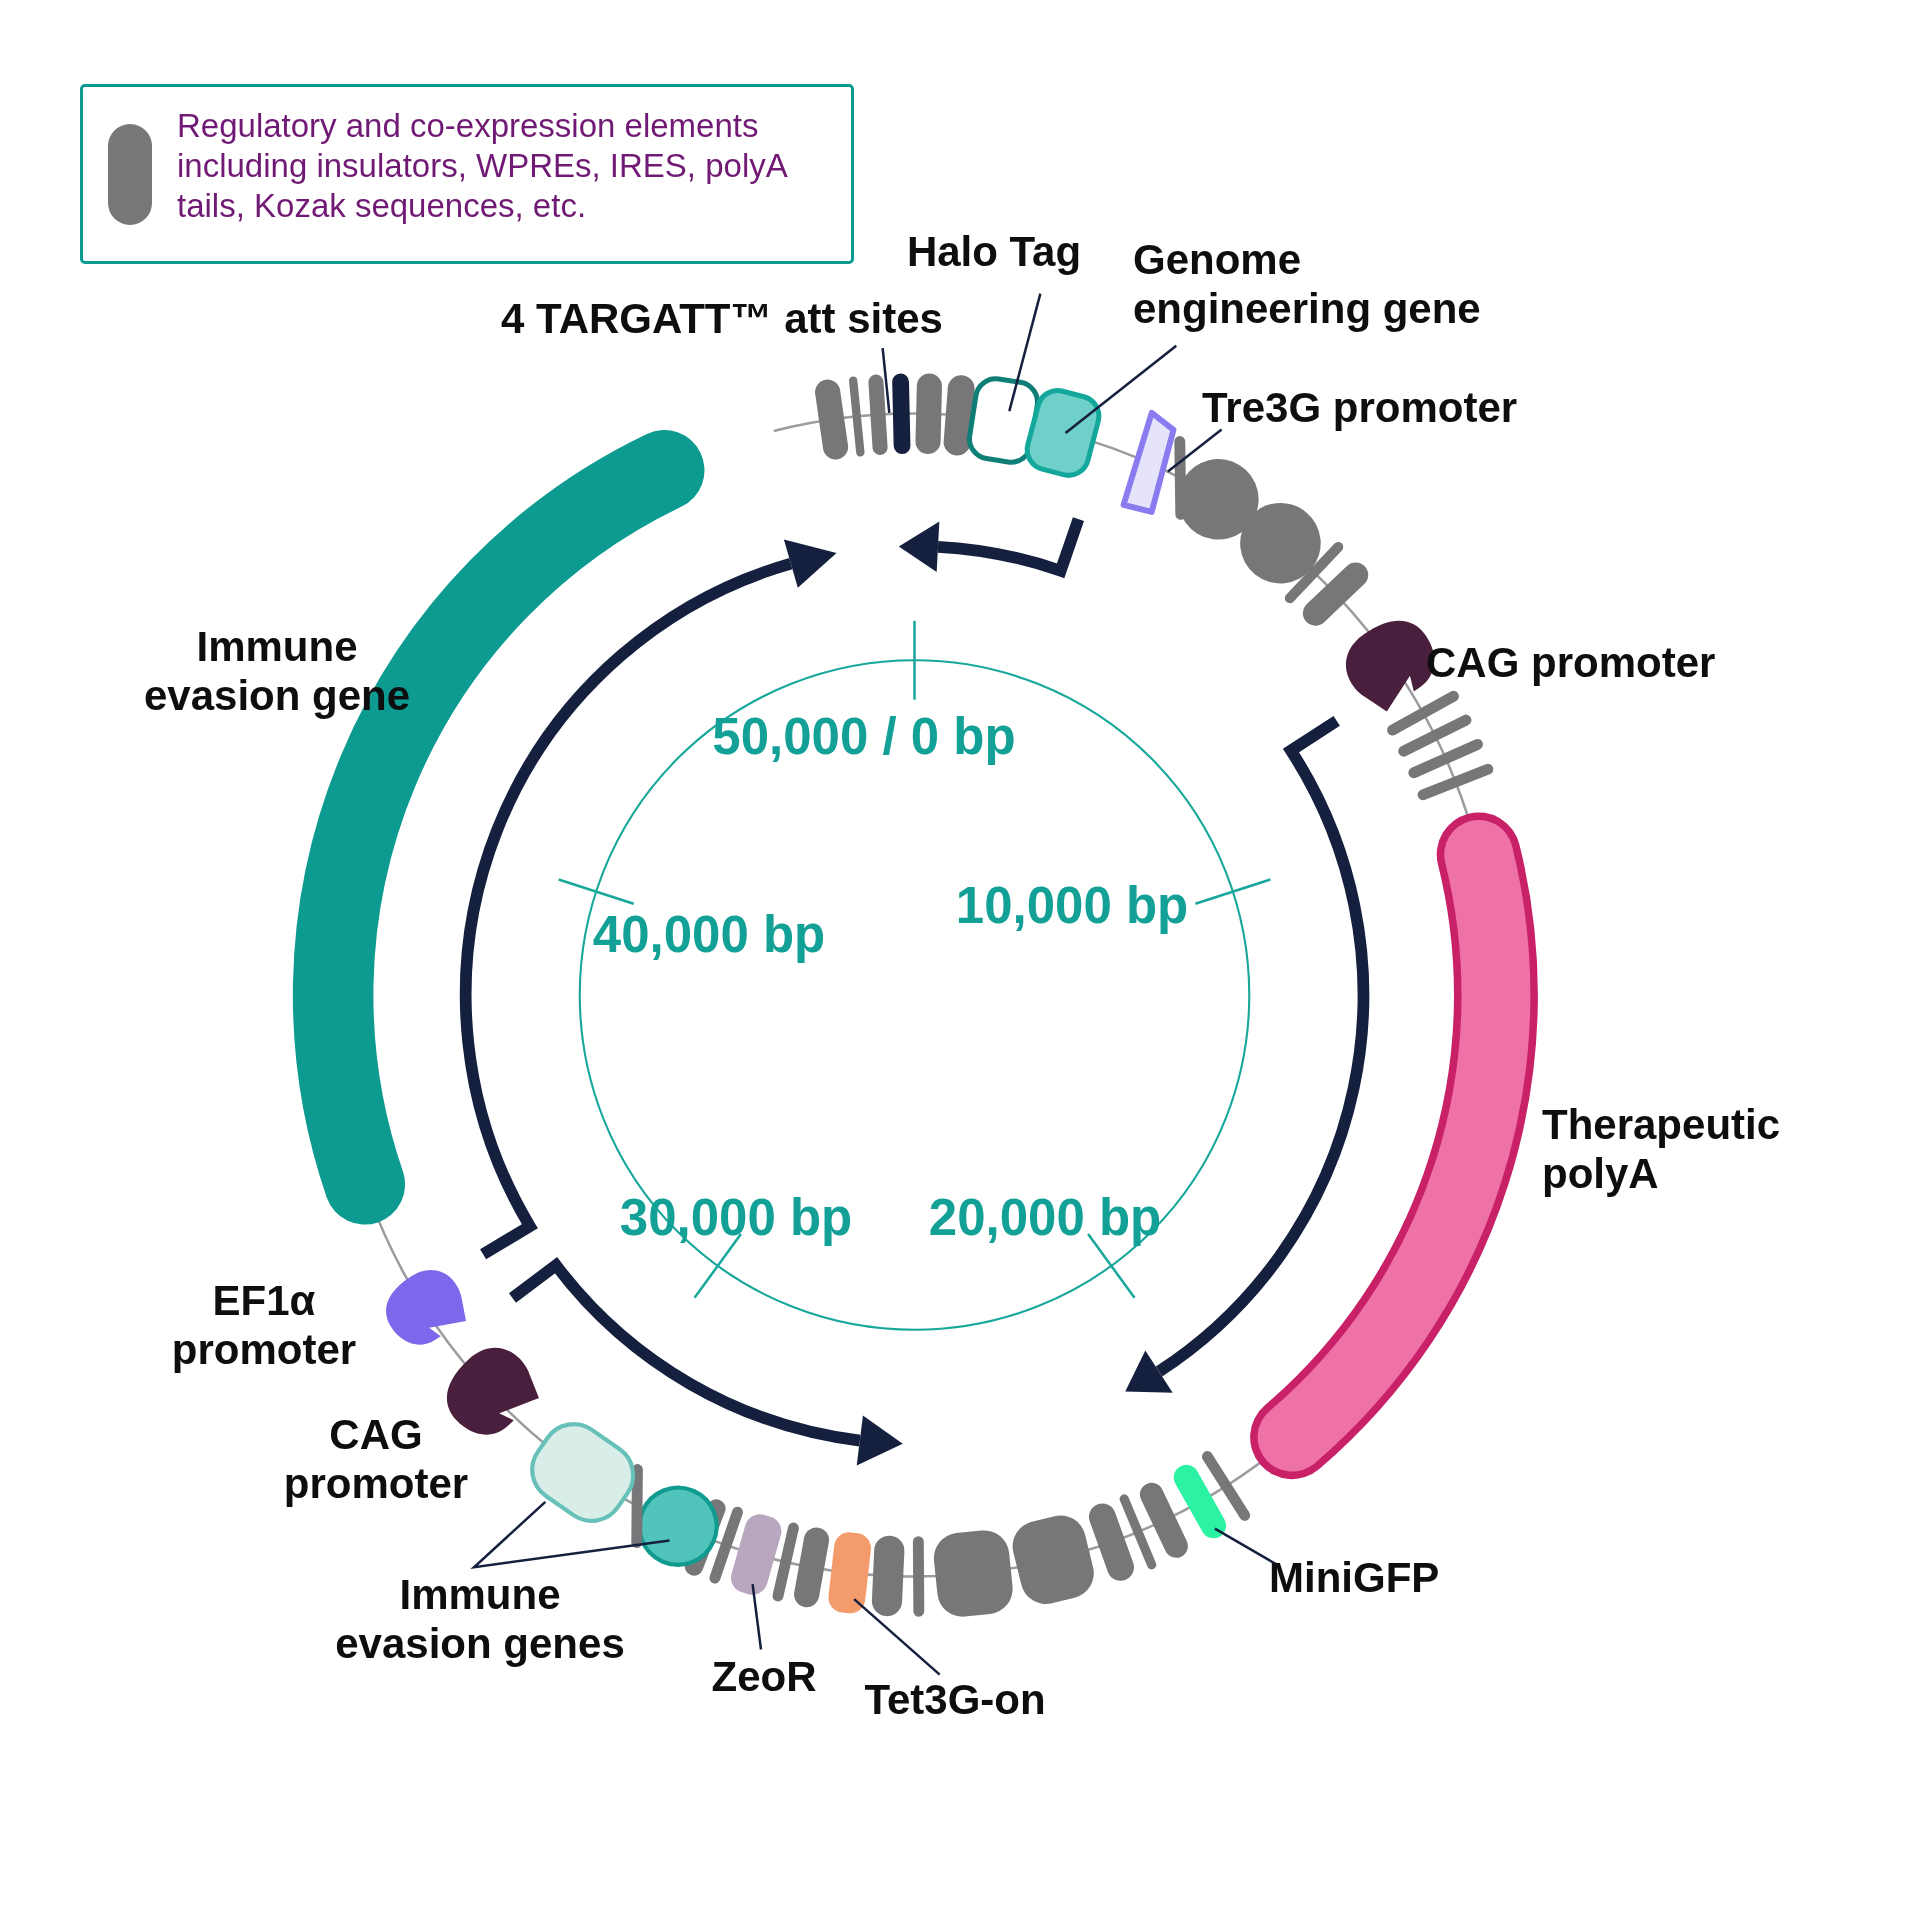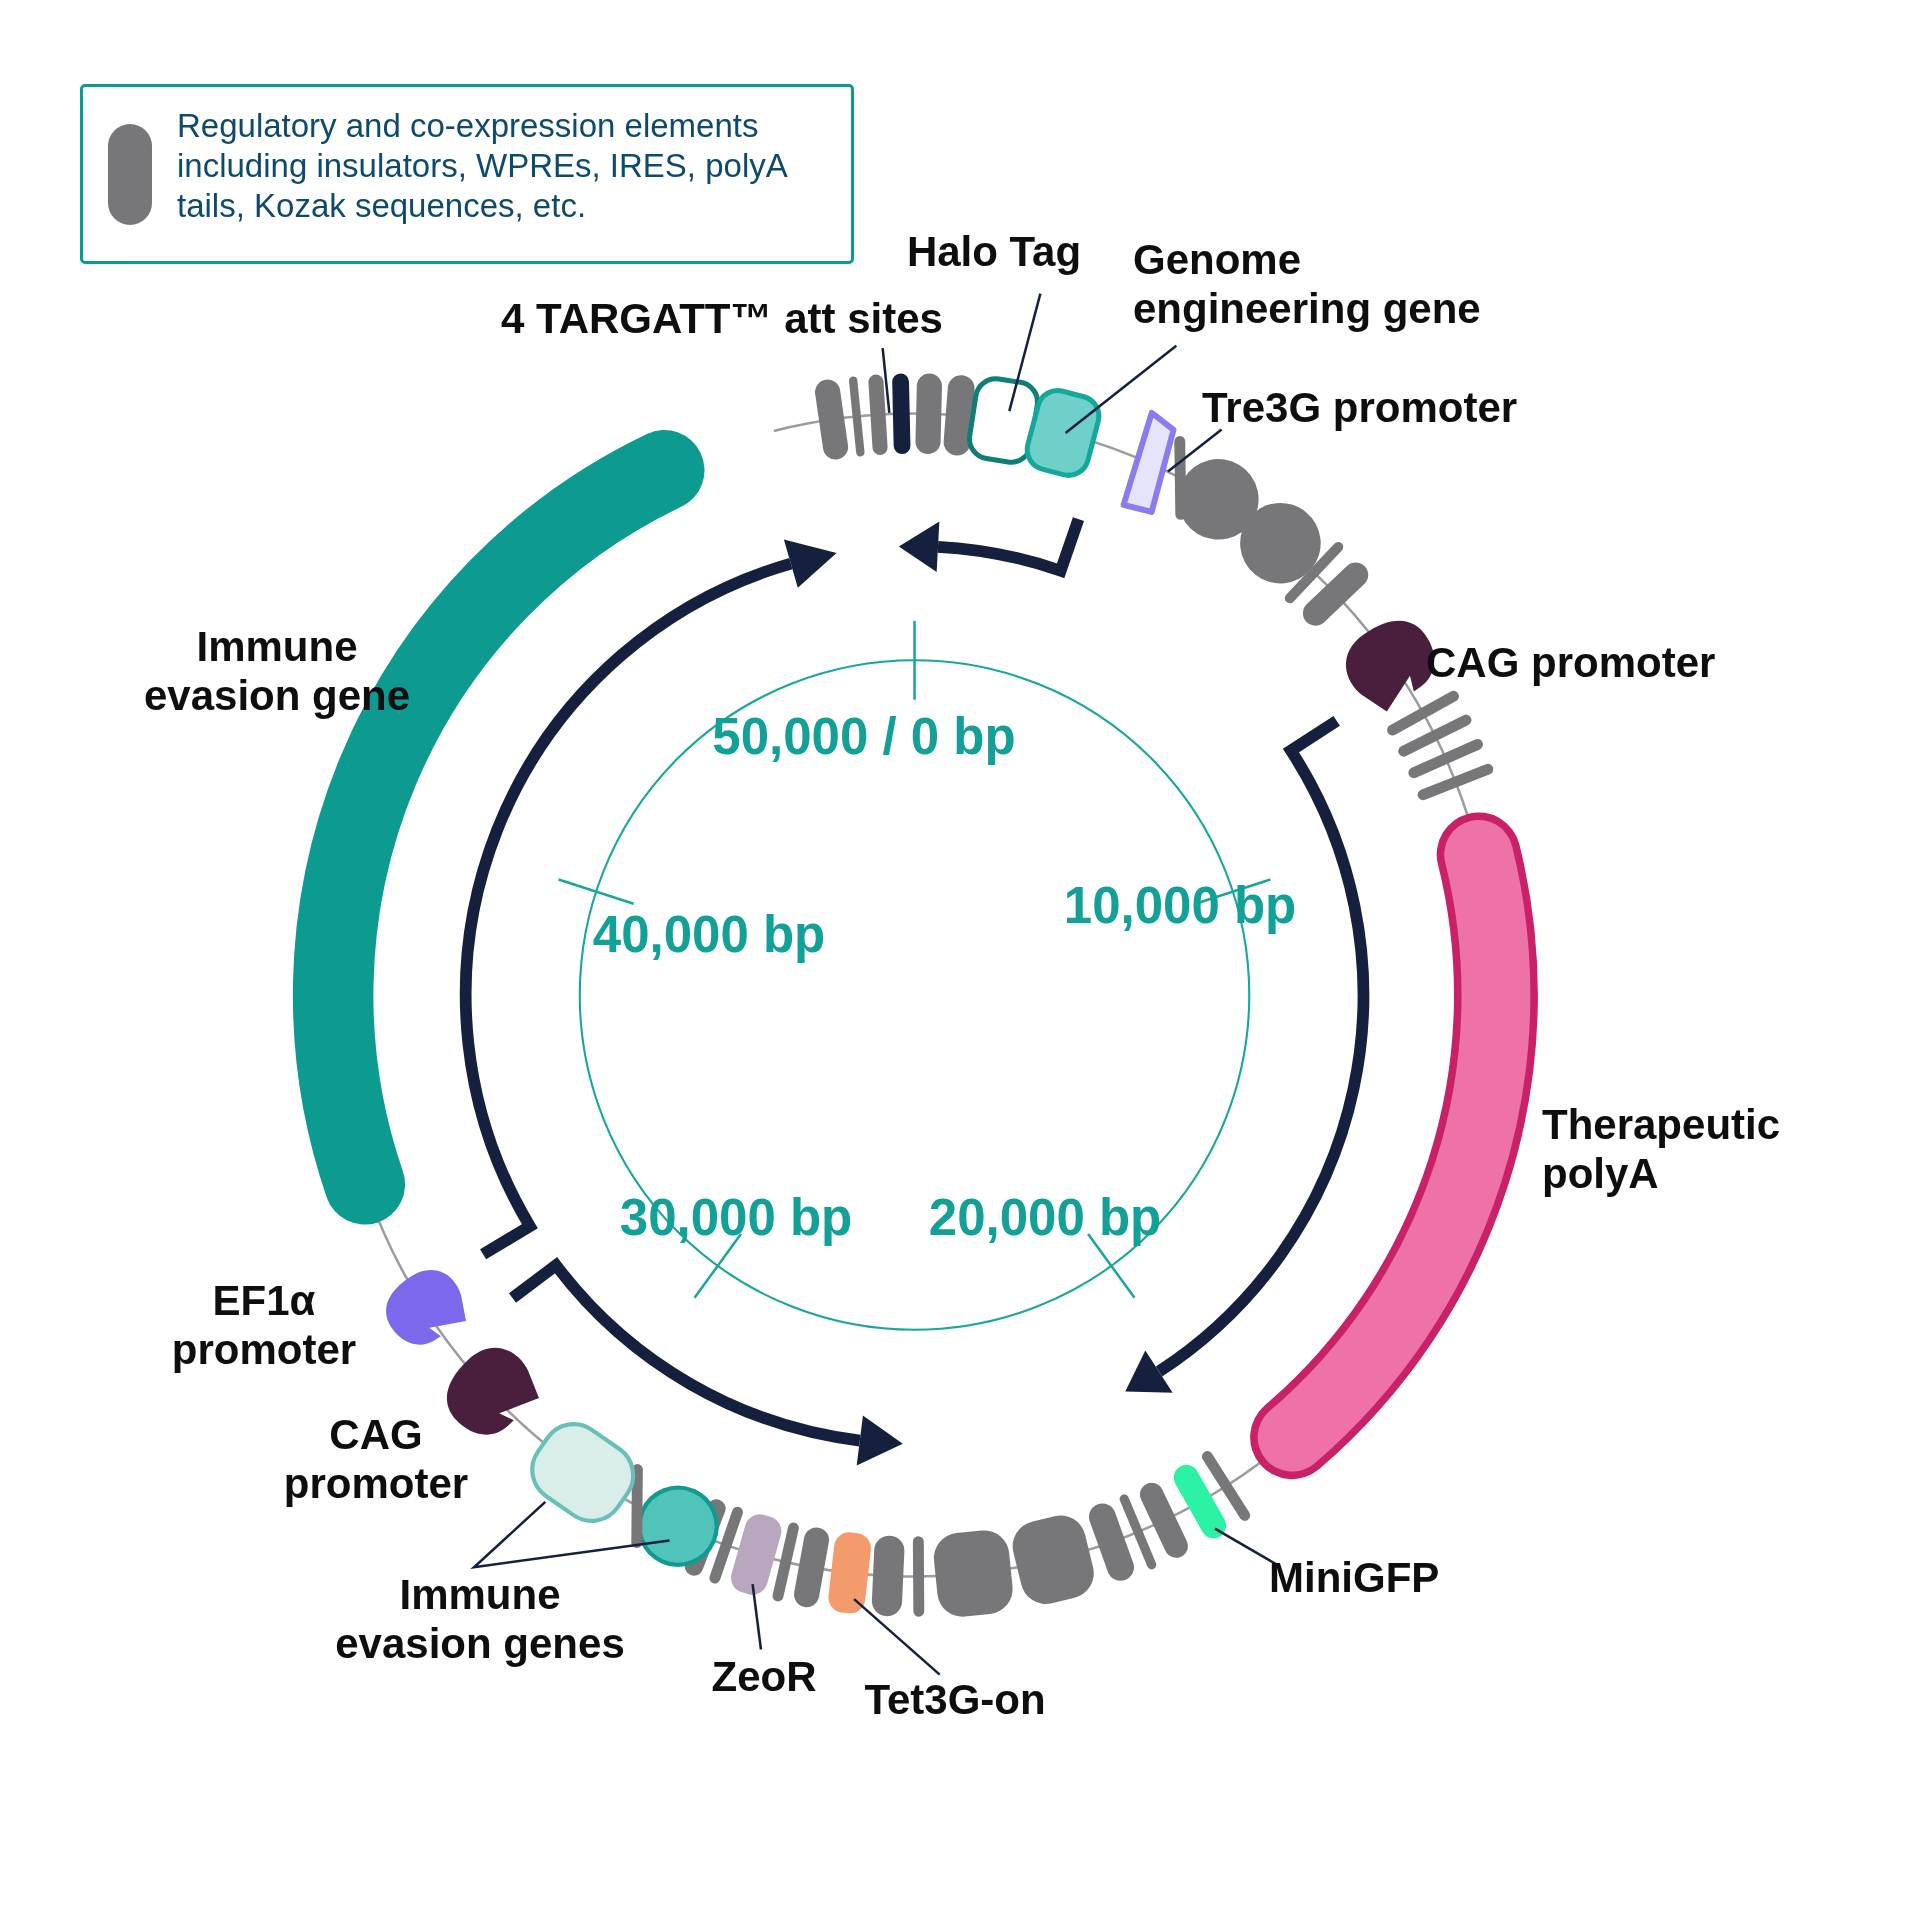--- a/index.html
+++ b/index.html
@@ -11,21 +11,21 @@
        color:#0e0e10;white-space:pre-line;}
   .tick{position:absolute;font-weight:700;font-size:51px;color:#13a096;
         white-space:nowrap;}
   .center{transform:translateX(-50%);text-align:center;}
   .legend{position:absolute;left:80px;top:84px;width:774px;height:180px;
           border:3.4px solid #0d9b91;border-radius:5px;background:#fff;
           box-sizing:border-box;}
   .legend-pill{position:absolute;left:25px;top:37px;width:44px;height:101px;
           border-radius:22px;background:#77777a;}
   .legend-text{position:absolute;left:94px;top:18.5px;font-size:33px;
-          line-height:1.22;color:#0c4a6e;font-weight:400;white-space:pre-line;}
+          line-height:1.22;color:#701a75;font-weight:400;white-space:pre-line;}
 </style>
 </head>
 <body>
 
 <div id="stage">
   <svg id="map" width="1923" height="1923" viewBox="0 0 2292 2292">
       <path d="M 922.3,513.6 A 693 693 0 0 1 1756.2,995.0" fill="none" stroke="#9c9c9e" stroke-width="3"></path>
       <path d="M 1516.7,1732.1 A 693 693 0 0 1 438.8,1423.0" fill="none" stroke="#9c9c9e" stroke-width="3"></path>
       <path d="M 434.8,1411.6 A 693 693 0 0 1 791.7,560.5" fill="none" stroke="#0d9b91" stroke-width="96" stroke-linecap="round"></path>
       <path d="M 1762.4,1018.3 A 693 693 0 0 1 1540.0,1713.0" fill="none" stroke="#c92168" stroke-width="100" stroke-linecap="round"></path>
@@ -184,21 +184,21 @@
       <div class="lbl center" style="left: 764px; top: 1653px;">ZeoR</div>
       <div class="lbl center" style="left: 480px; top: 1571px;">Immune
 evasion genes</div>
       <div class="lbl center" style="left: 376px; top: 1411px;">CAG
 promoter</div>
       <div class="lbl center" style="left: 264px; top: 1277px;">EF1α
 promoter</div>
       <div class="lbl center" style="left: 277px; top: 623px;">Immune
 evasion gene</div>
       <div class="tick center" style="left: 864px; top: 707px;">50,000 / 0 bp</div>
-      <div class="tick center" style="left: 1180px; top: 876px;">10,000 bp</div>
+      <div class="tick center" style="left: 1072px; top: 876px;">10,000 bp</div>
       <div class="tick center" style="left: 1045px; top: 1188px;">20,000 bp</div>
       <div class="tick center" style="left: 736px; top: 1188px;">30,000 bp</div>
       <div class="tick center" style="left: 709px; top: 905px;">40,000 bp</div>
     </div>
   <div class="legend">
     <div class="legend-pill"></div>
     <div class="legend-text">Regulatory and co-expression elements
 including insulators, WPREs, IRES, polyA
 tails, Kozak sequences, etc.</div>
   </div>

